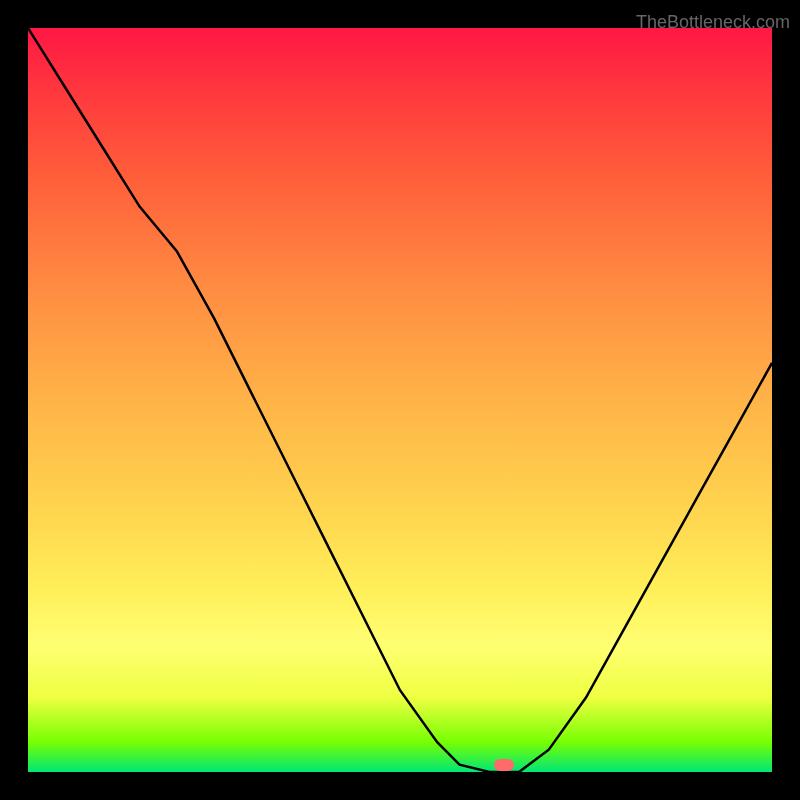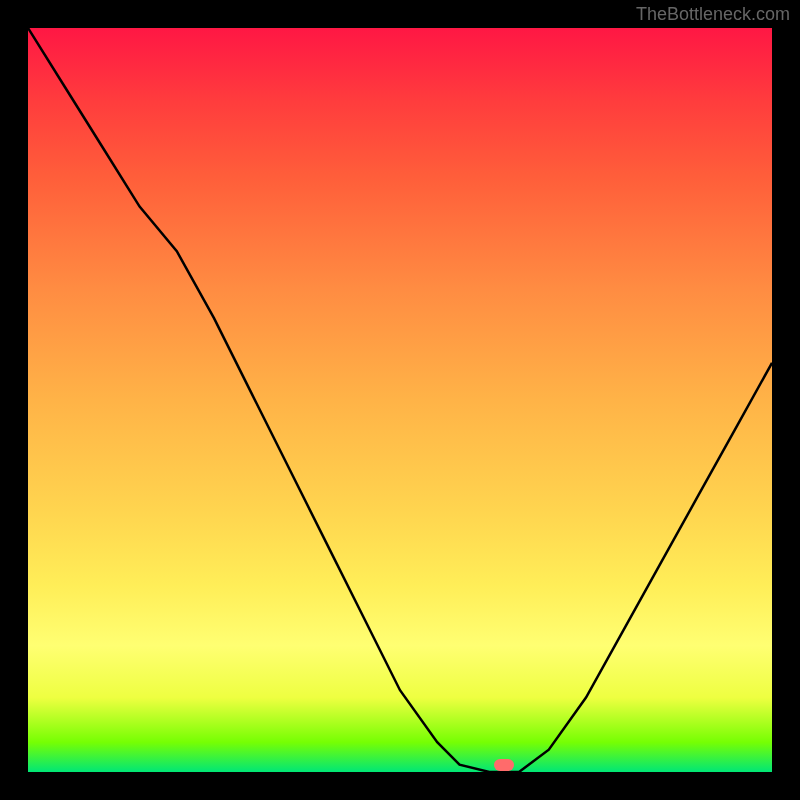--- a/index.html
+++ b/index.html
@@ -6,21 +6,21 @@
     margin: 0;
     padding: 0;
     width: 800px;
     height: 800px;
     background: #000;
     font-family: Arial, sans-serif;
     position: relative;
   }
   .watermark {
     position: absolute;
-    top: 4px;
+    top: 12px;
     right: 10px;
     color: #666;
     font-size: 18px;
     font-weight: 500;
     z-index: 10;
   }
   .chart-area {
     position: absolute;
     left: 28px;
     top: 28px;

